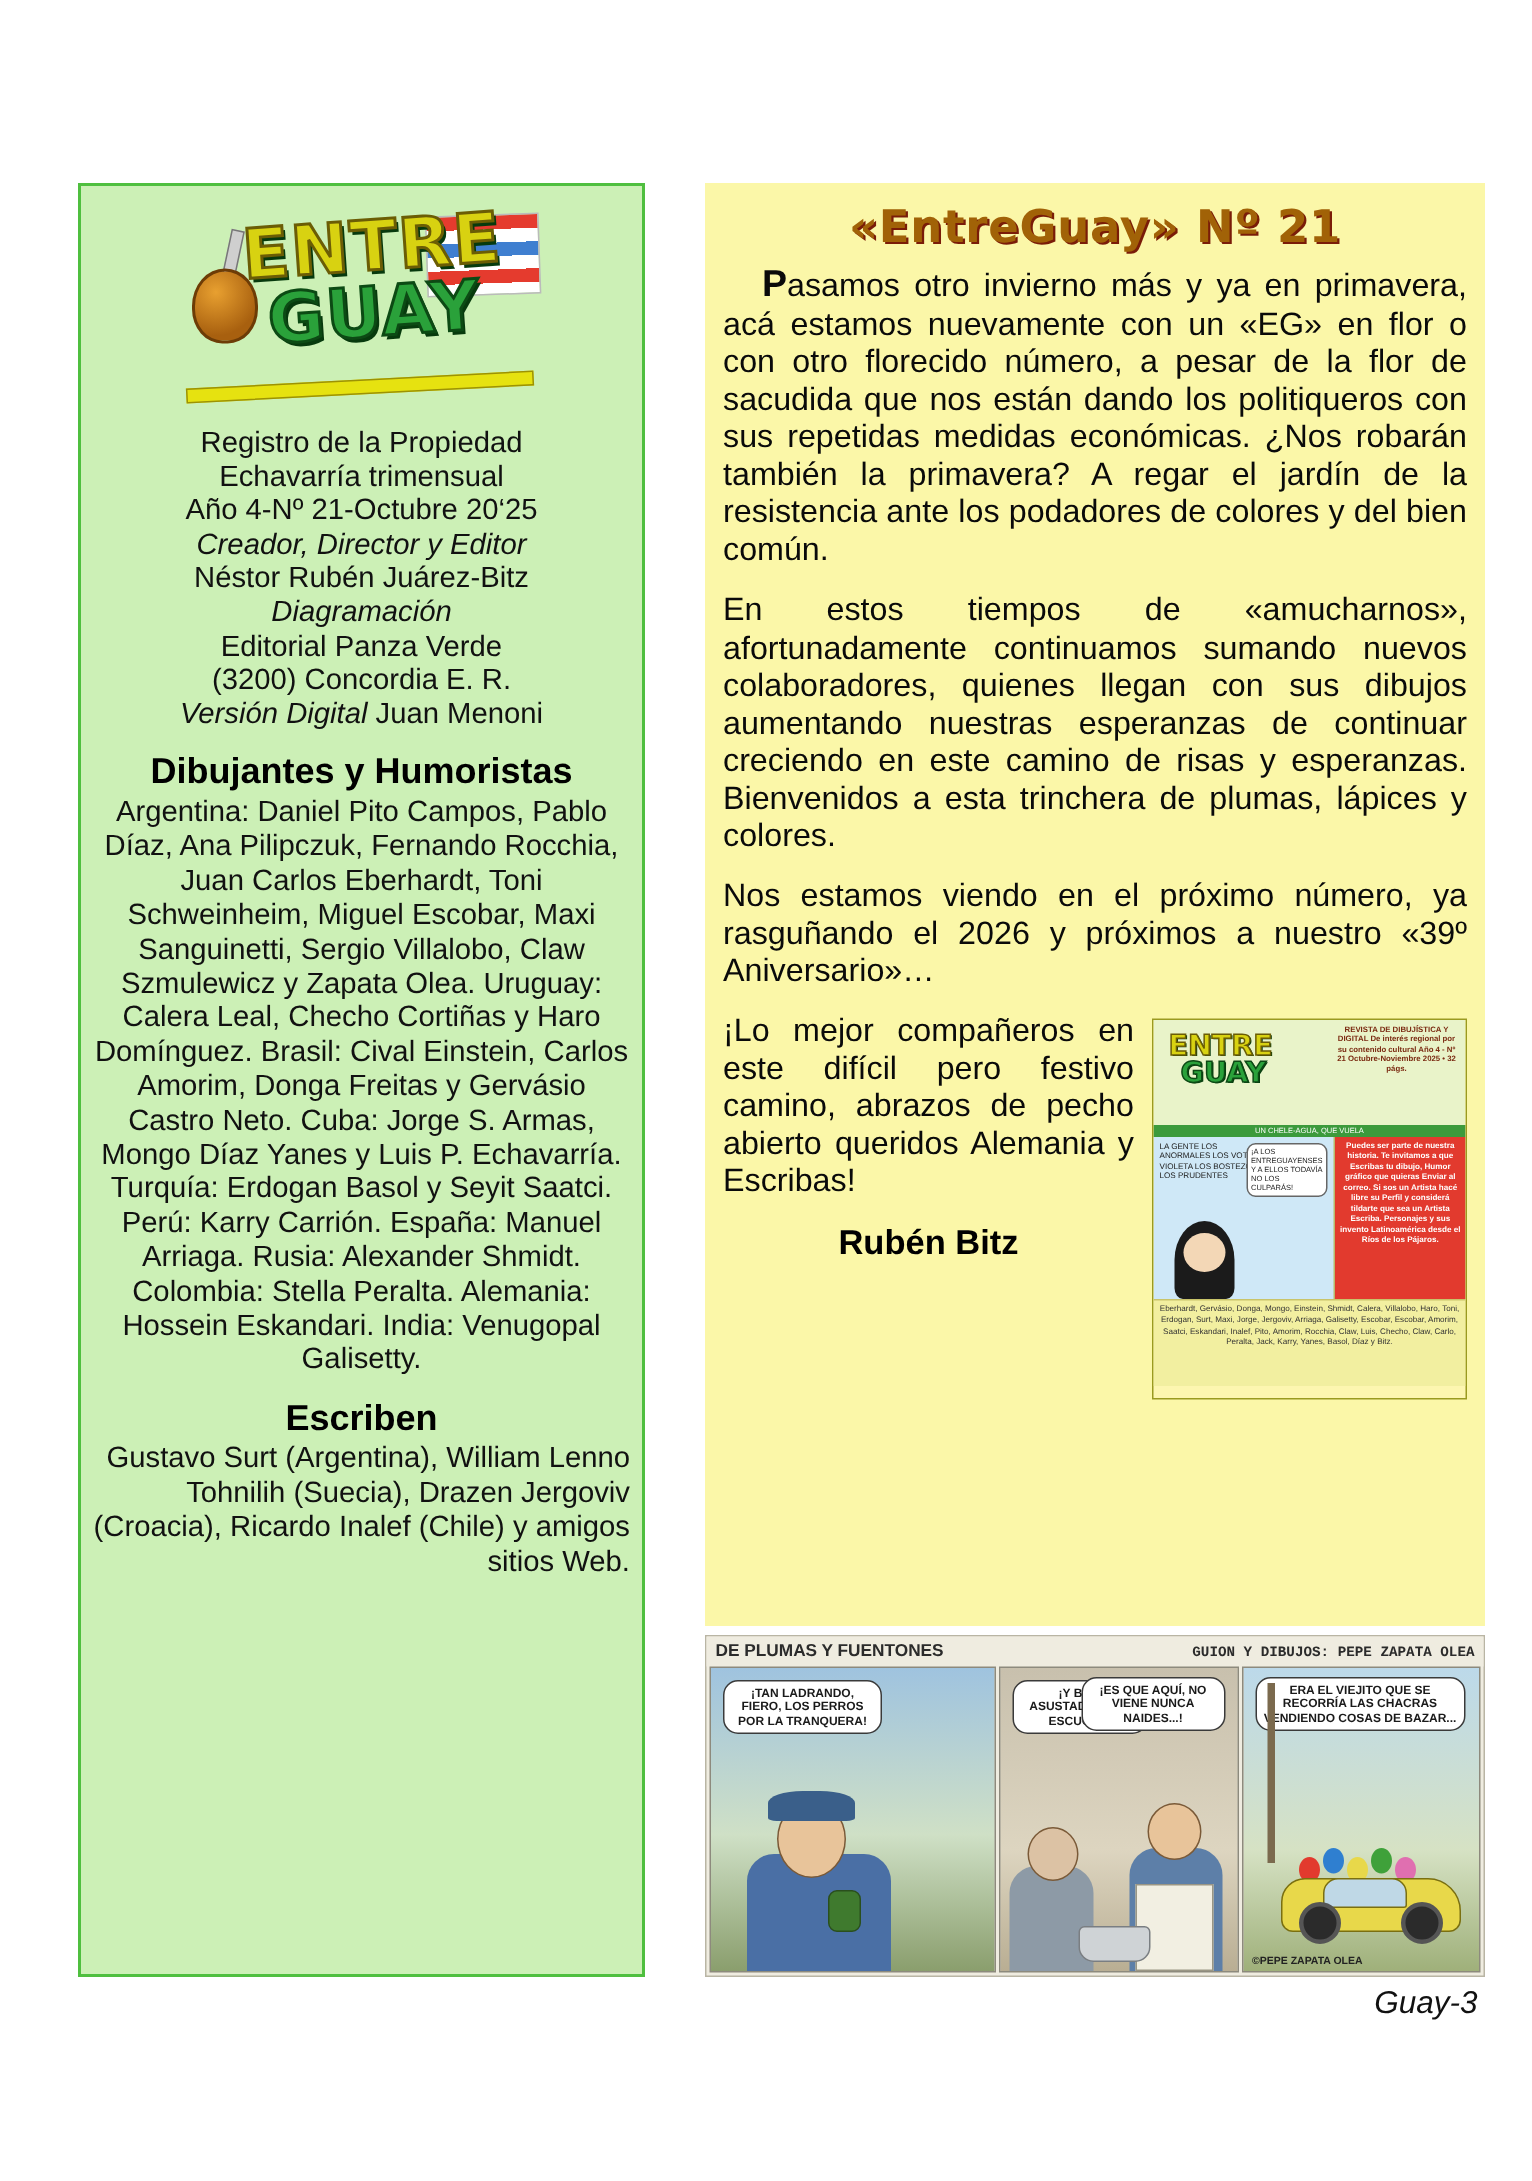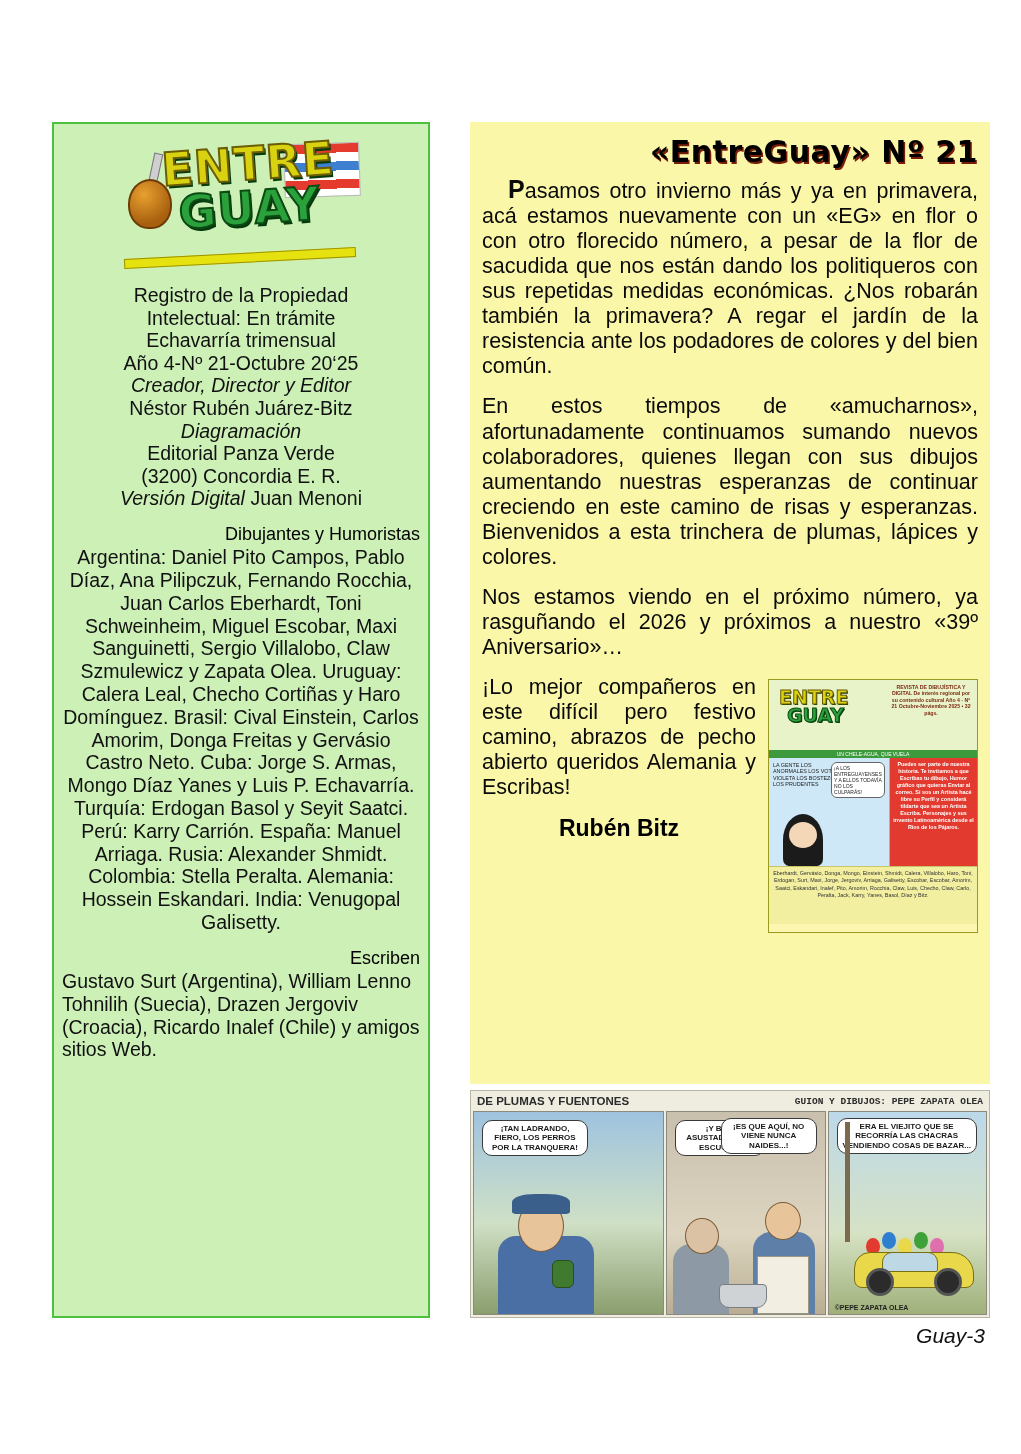--- a/index.html
+++ b/index.html
@@ -118,56 +118,56 @@
 
   .masthead-block {
     text-align: center;
     font-size: 19.5px;
     line-height: 1.16;
     color: #111;
     margin-top: 12px;
   }
   .masthead-block .ital { font-style: italic; }
   .section-title {
-    text-align: right;
-    font-weight: normal;
-    font-size: 18px;
+    text-align: center;
+    font-weight: bold;
+    font-size: 24px;
     margin-top: 14px;
     margin-bottom: 1px;
   }
   .artists-block {
     text-align: center;
     font-size: 19.5px;
     line-height: 1.17;
     color: #111;
   }
   .writers-block {
-    text-align: left;
+    text-align: right;
     font-size: 19.5px;
     line-height: 1.17;
     color: #111;
   }
 
   
   .right-col {
     position: absolute;
     left: 470px;
     top: 122px;
     width: 520px;
     height: 962px;
     background: #fbf7a8;
     box-sizing: border-box;
     padding: 8px 12px 10px 12px;
   }
   .eg-title {
-    text-align: right;
+    text-align: center;
     font-family: "DejaVu Sans", sans-serif;
     font-weight: bold;
     font-size: 30px;
-    color: #000000;
+    color: #a16207;
     text-shadow: 1.5px 1.5px 0 #7a1c08;
     margin: 4px 0 6px 0;
     letter-spacing: 0.5px;
   }
   .eg-p {
     font-size: 21.5px;
     line-height: 1.165;
     color: #0a0a0a;
     text-align: justify;
     margin: 0 0 15px 0;
@@ -458,21 +458,20 @@
         <div class="logo-text">
           <div class="logo-entre">ENTRE</div>
           <div class="logo-guay">GUAY</div>
         </div>
         <div class="logo-underline"></div>
       </div>
     </div>
 
     <div class="masthead-block">
       <div>Registro de la Propiedad</div>
-      <div>Intelectual: En trámite</div>
       <div>Echavarría trimensual</div>
       <div>Año  4-Nº 21-Octubre 20‘25</div>
       <div class="ital">Creador, Director y Editor</div>
       <div>Néstor  Rubén  Juárez-Bitz</div>
       <div class="ital">Diagramación</div>
       <div>Editorial Panza Verde</div>
       <div>(3200) Concordia  E. R.</div>
       <div>
         <span class="ital">Versión Digital</span>
         <span>Juan Menoni</span>

